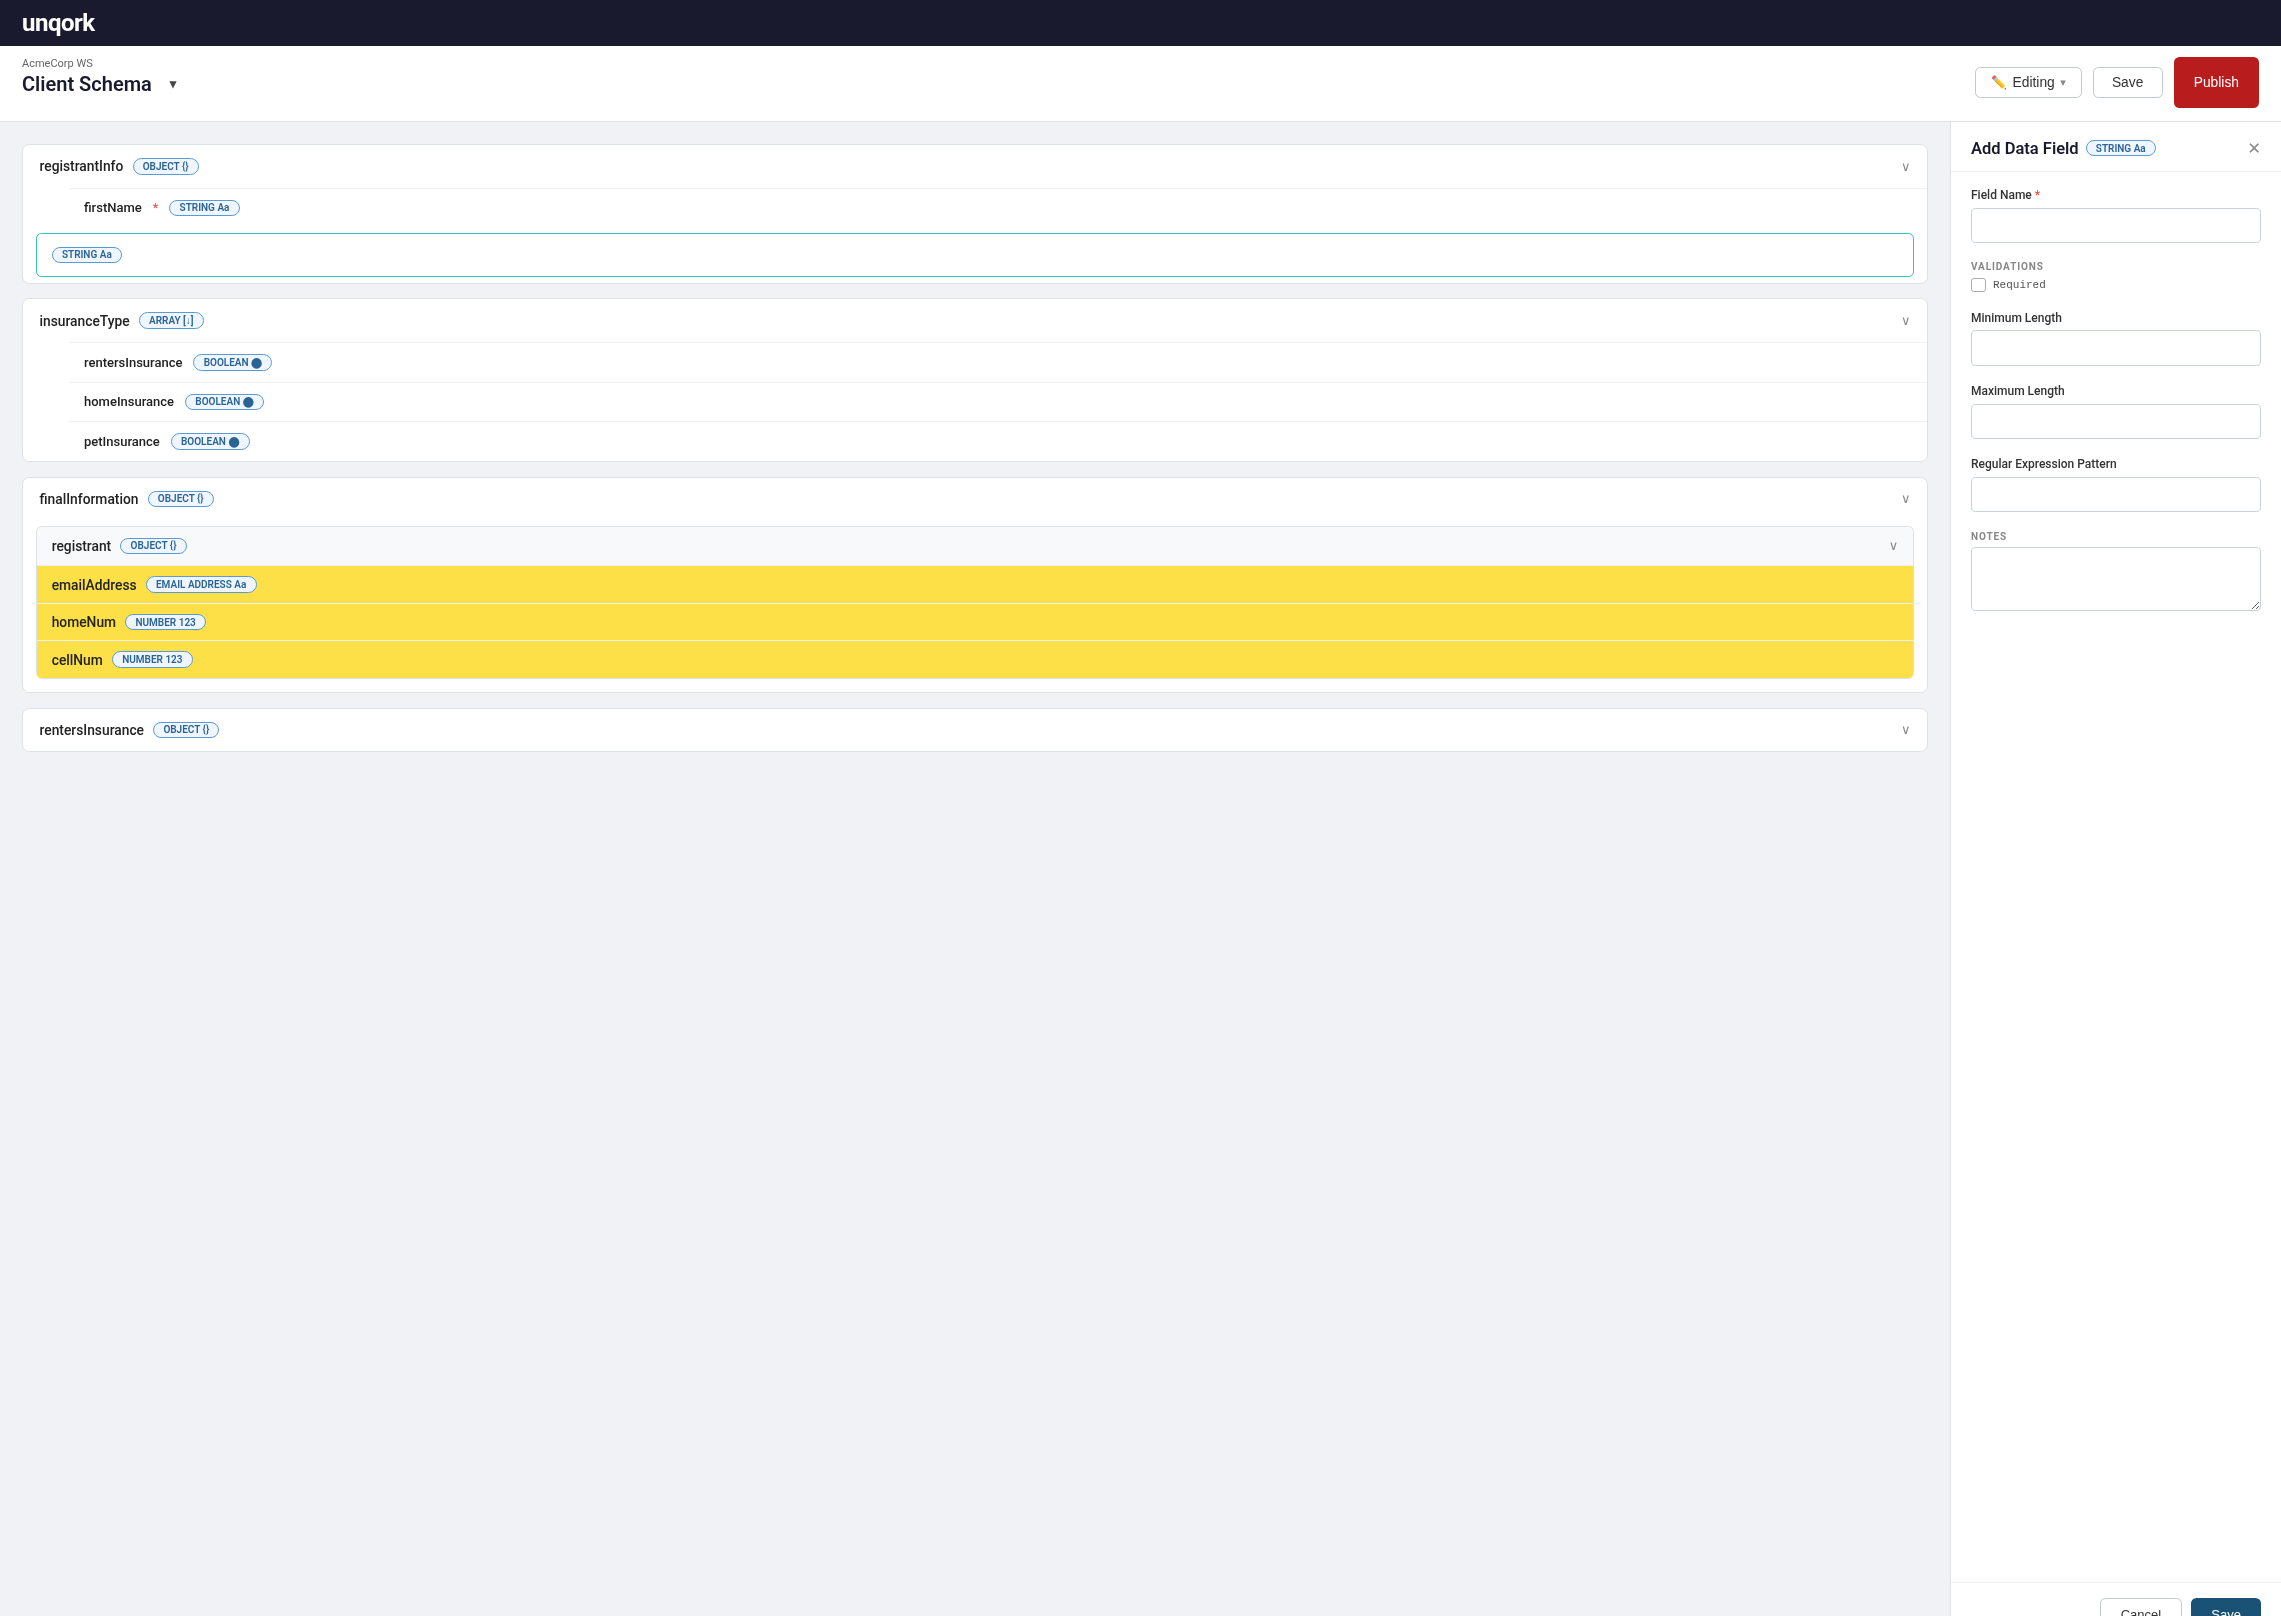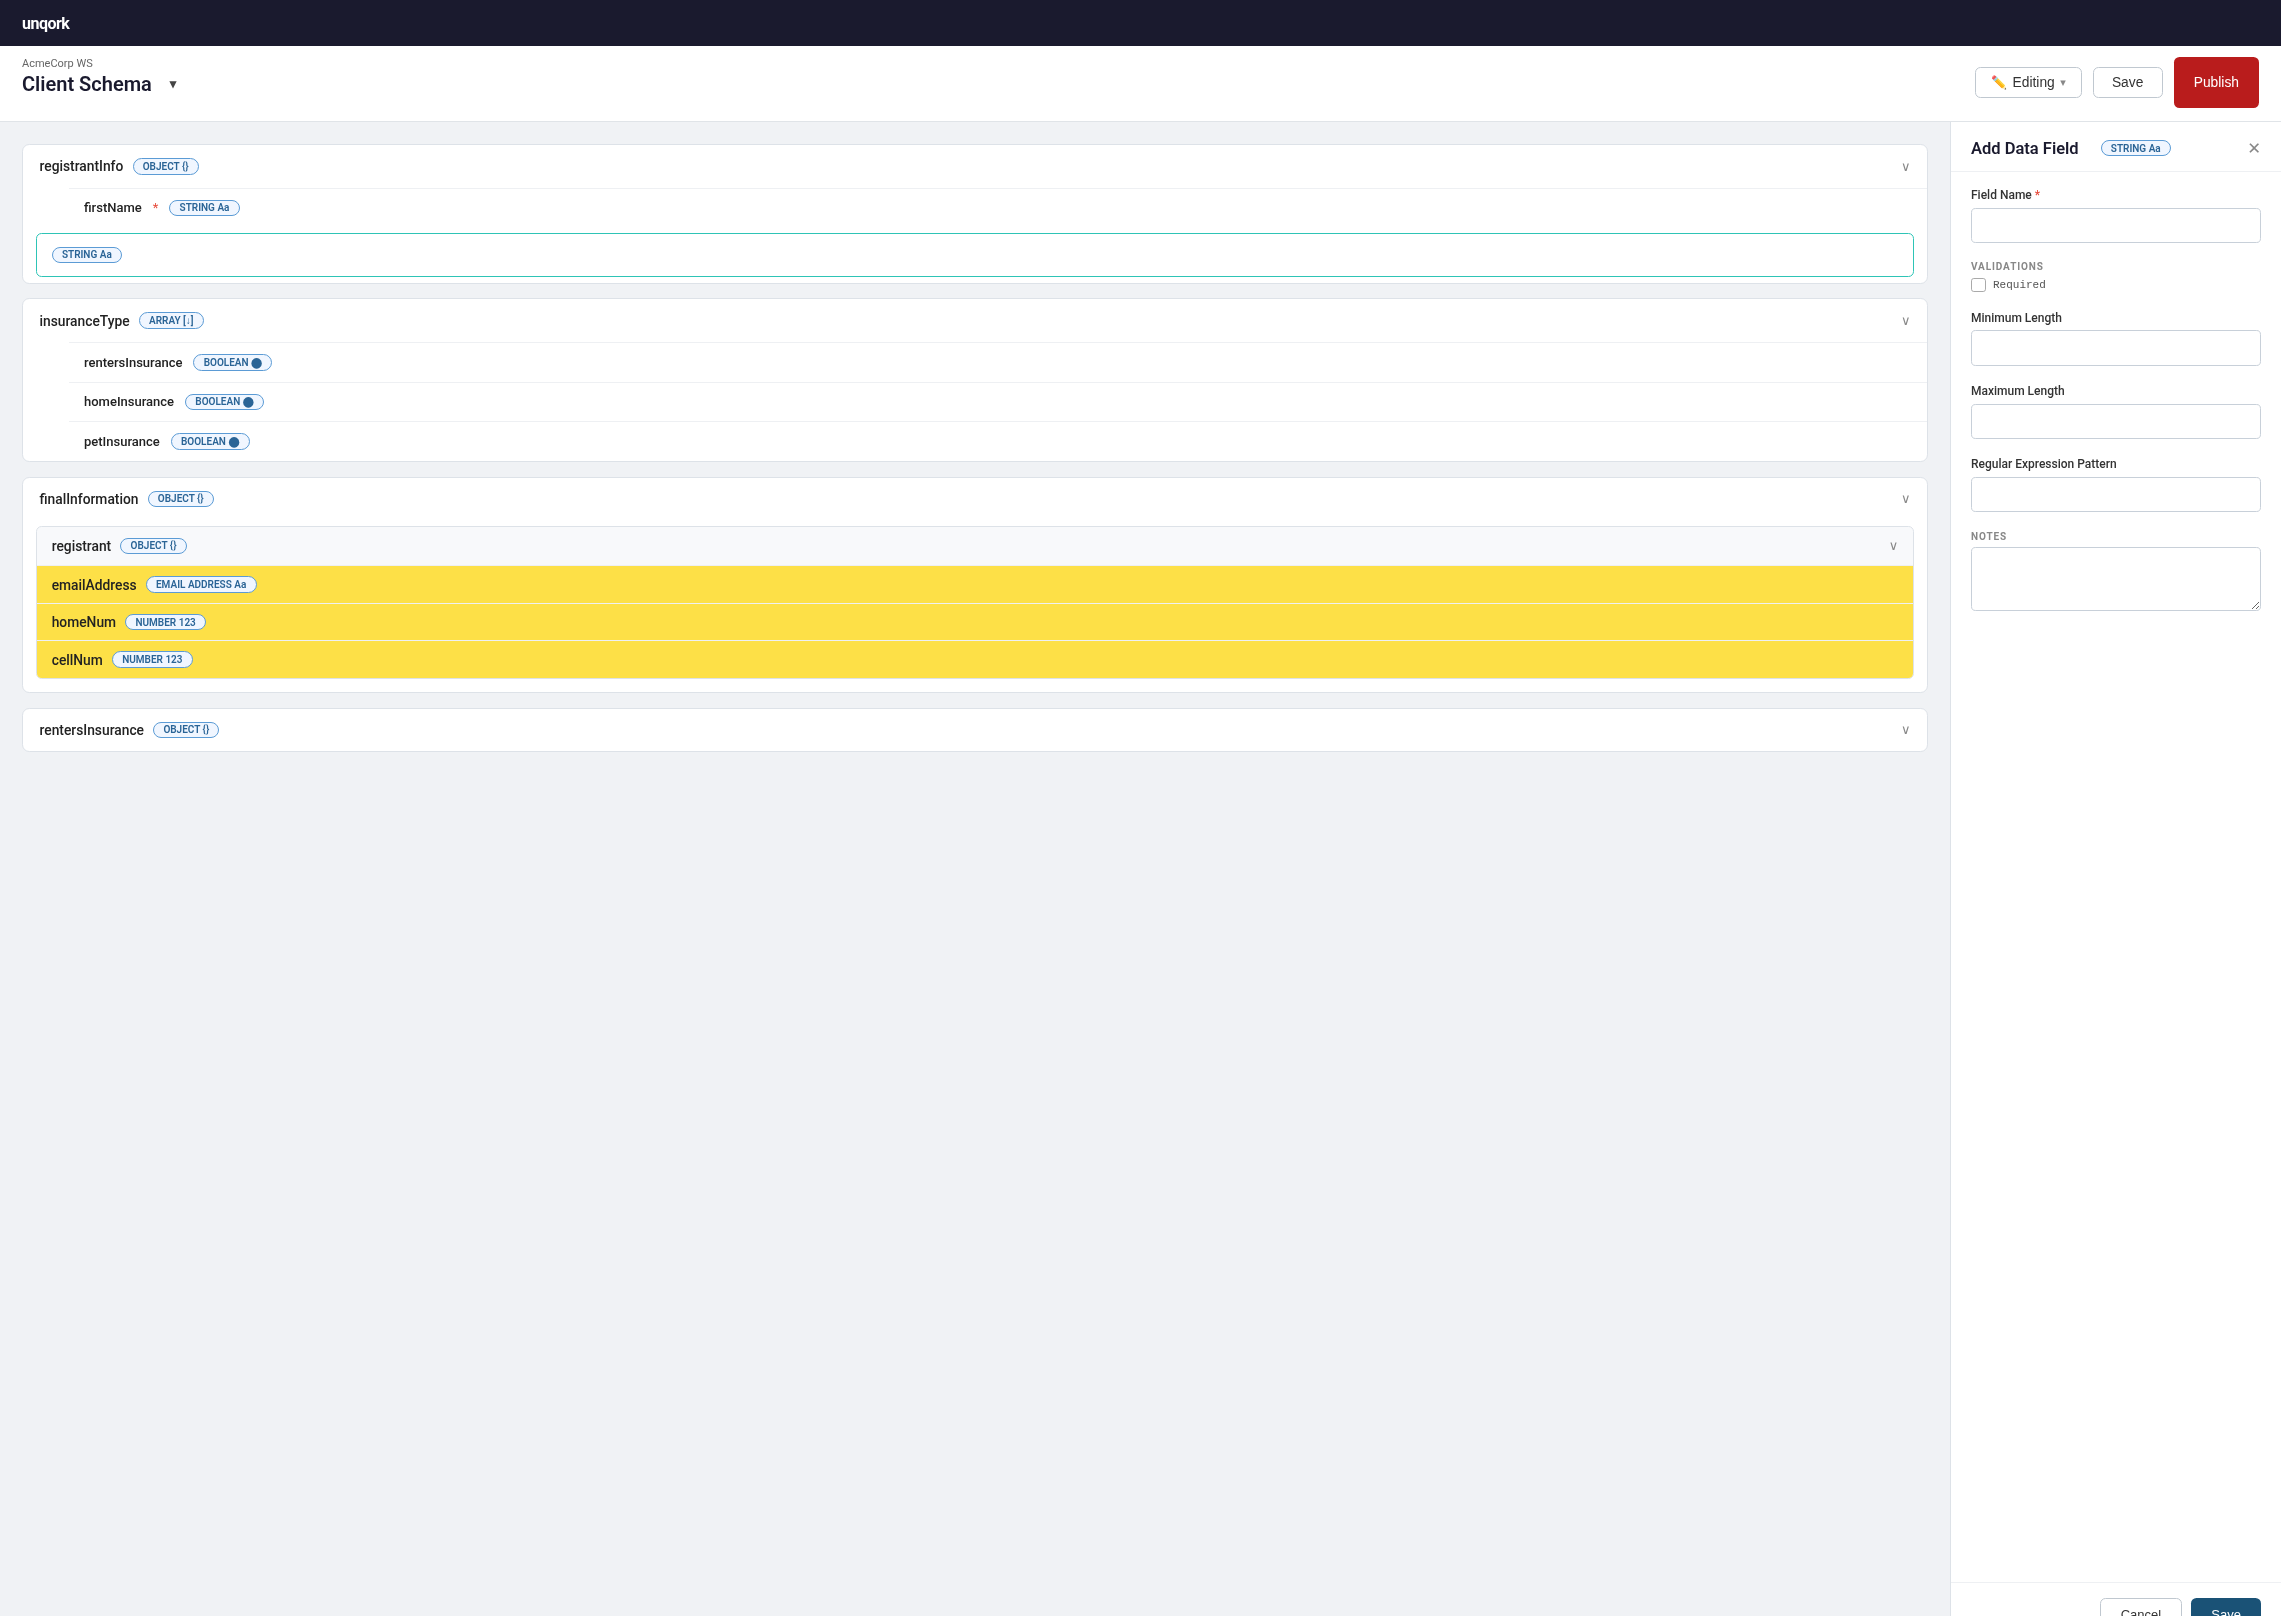--- a/index.html
+++ b/index.html
@@ -8,21 +8,21 @@
     
     .top-nav {
       background: #1a1a2e;
       color: white;
       padding: 0 22px;
       height: 46px;
       display: flex;
       align-items: center;
     }
     .top-nav .logo {
-      font-size: 16px;
+      font-size: 24px;
       font-weight: 700;
       letter-spacing: -0.5px;
     }
 
     
     .sub-header {
       background: white;
       padding: 11px 22px 13px;
       border-bottom: 0.9px solid #e0e4e8;
       display: flex;
@@ -197,21 +197,21 @@
     .right-panel-header {
       display: flex;
       align-items: center;
       justify-content: space-between;
       padding: 16.5px 20px 13px;
       border-bottom: 0.9px solid #eef0f3;
     }
     .right-panel-title {
       display: flex;
       align-items: center;
-      gap: 22px;
+      gap: 7px;
       font-size: 16.5px;
       font-weight: 600;
       color: #1a1a2e;
     }
     .close-icon {
       color: #888;
       font-size: 16.5px;
       cursor: pointer;
     }
 

